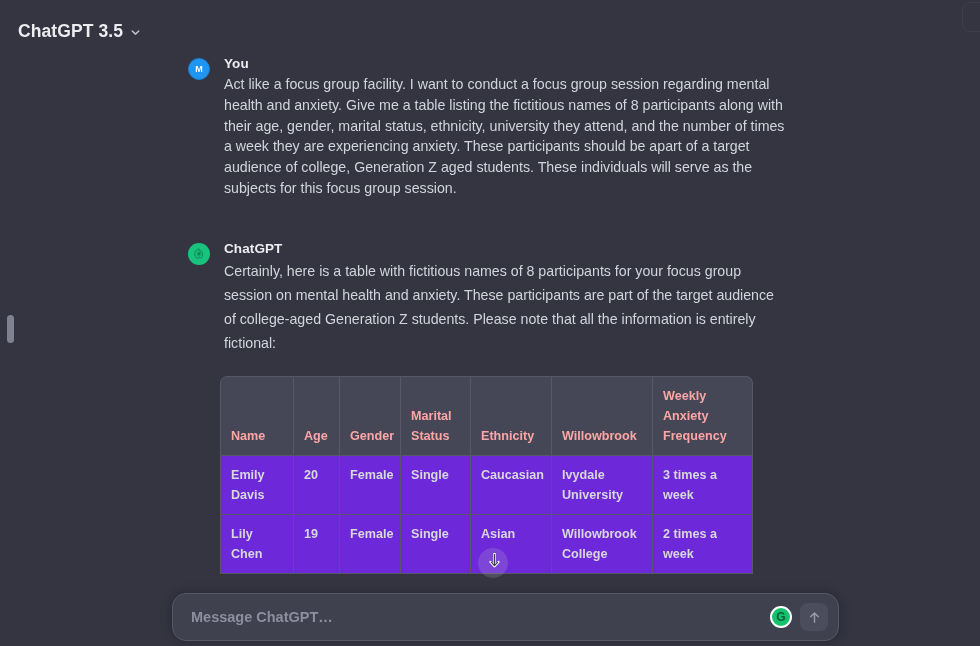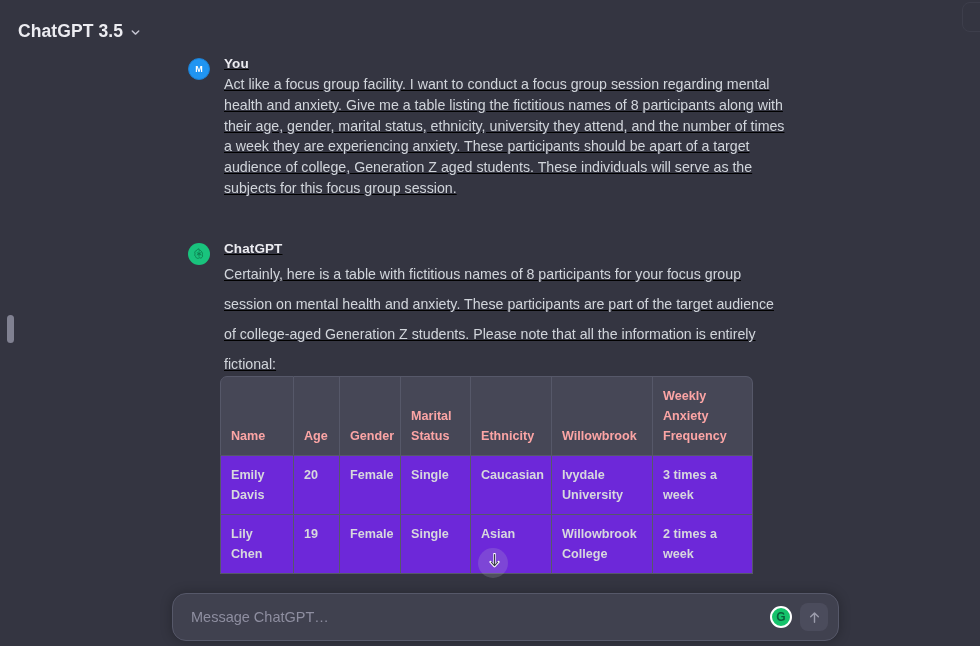--- a/index.html
+++ b/index.html
@@ -96,35 +96,35 @@
     color: #fff;
     font-size: 9px;
     font-weight: bold;
     letter-spacing: .2px;
   }
   .avatar-assistant {
     background: #19c37d;
   }
   .avatar-assistant svg { display: block; }
 
-  .turn-body { flex: 1 1 auto; min-width: 0; text-decoration: underline; }
+  .turn-body { flex: 1 1 auto; min-width: 0; }
   .turn-name {
     color: #ececf1;
     font-size: 13.5px;
     font-weight: bold;
     margin: 0 0 3px 0;
     letter-spacing: .1px;
   }
   .turn-text {
     color: #d1d5db;
     font-size: 14.2px;
     margin: 0;
   }
   #turn-user .turn-text { line-height: 20.8px; }
-  #turn-assistant .turn-text { line-height: 30px; }
+  #turn-assistant .turn-text { line-height: 24px; }
 
   
   #table-wrap {
     position: absolute;
     left: 220px; top: 336px;
     width: 533px;
   }
   table.md {
     border-collapse: separate;
     border-spacing: 0;
@@ -205,20 +205,21 @@
     padding: 0 10px 0 16px;
   }
   #composer-input {
     flex: 1 1 auto;
     background: transparent;
     border: 0;
     outline: none;
     color: #f97316;
     font-family: "Liberation Sans", sans-serif;
     font-size: 14.5px;
+    font-weight: bold;
   }
   #composer-input::placeholder { color: #8e8ea0; opacity: 1; }
 
   #grammarly-icon {
     width: 22px; height: 22px;
     border-radius: 50%;
     background: #15c26b;
     border: 2px solid #ffffff;
     display: flex; align-items: center; justify-content: center;
     margin-right: 8px;

